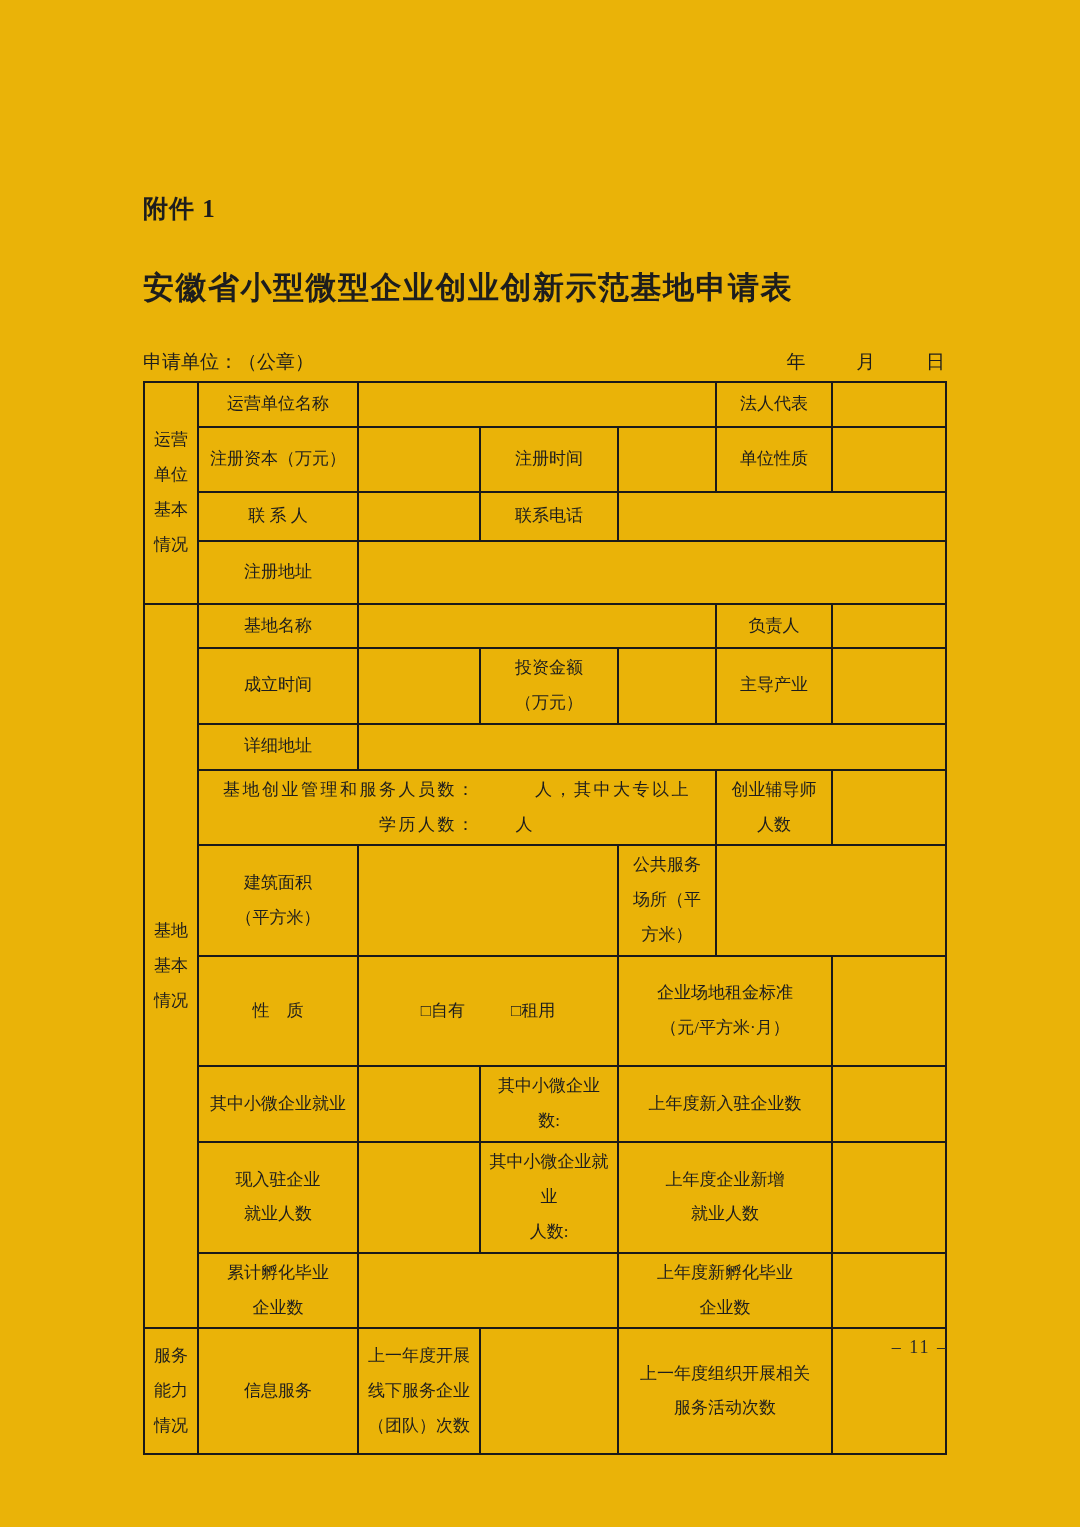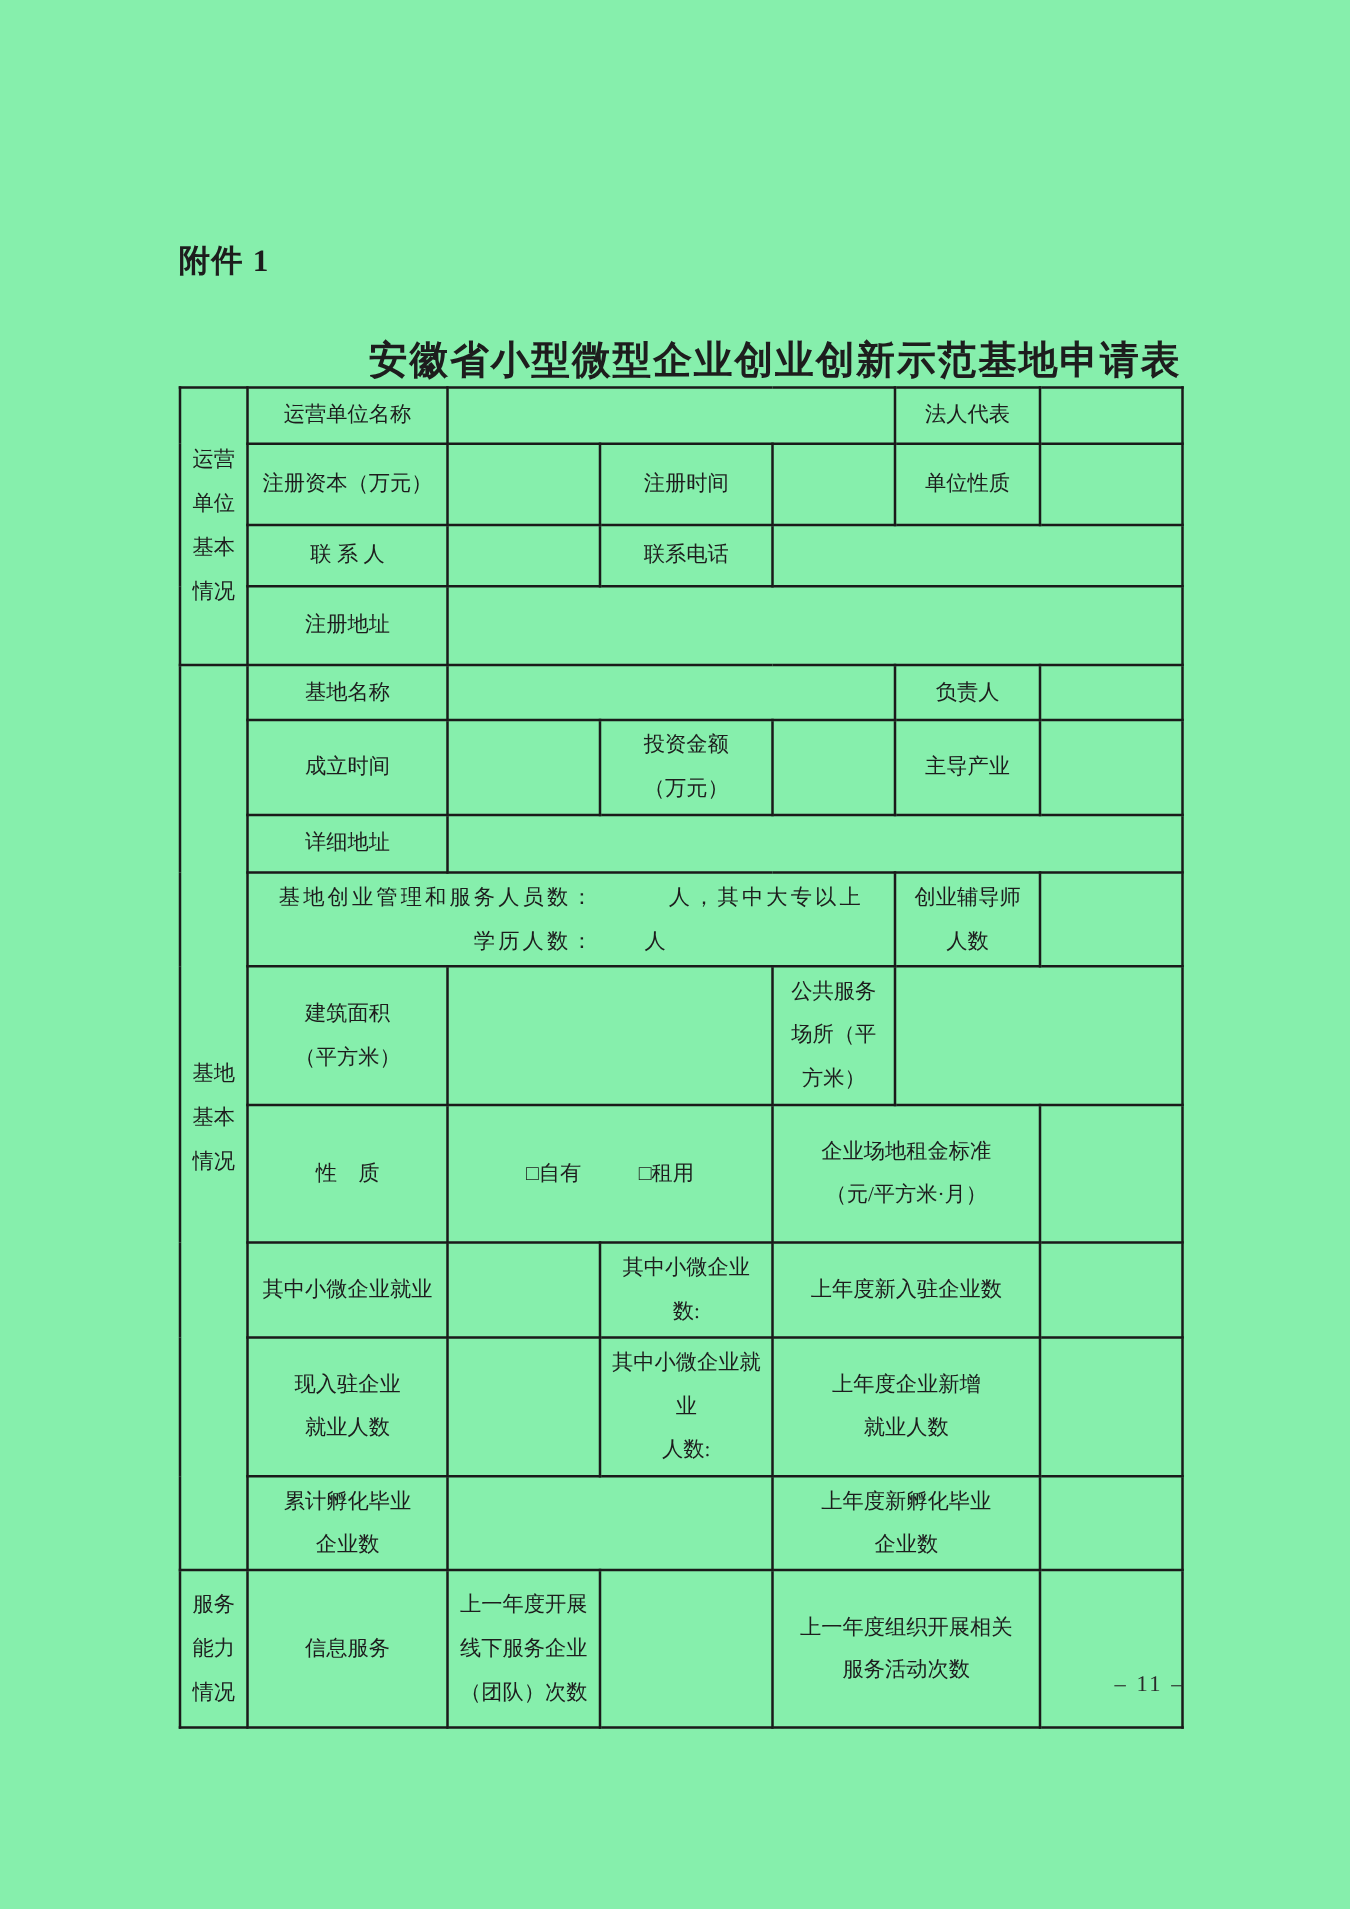--- a/index.html
+++ b/index.html
@@ -1,35 +1,35 @@
 <!DOCTYPE html>
 <html><head>
 <meta charset="utf-8">
 <style>
   html,body { margin:0; padding:0; background:#e8e8e8; }
   .page {
     position:relative;
     width:1080px; height:1527px;
     margin:0 auto;
-    background:#86efac;
+    background:#eab308;
     font-family:"Liberation Serif","DejaVu Serif",serif;
     color:#1d1d1d;
     overflow:hidden;
   }
   .content { position:absolute; left:143px; top:0; width:802px; }
 
   .attachment {
     margin-top:192px;
     font-size:25px;
     font-weight:bold;
     letter-spacing:1px;
   }
   .title {
     margin:42px 0 0 0;
-    text-align:right;
+    text-align:left;
     font-size:31px;
     font-weight:bold;
     letter-spacing:1.5px;
     white-space:nowrap;
   }
   .applicant-line {
     margin-top:40px;
     margin-bottom:6px;
     display:flex;
     justify-content:space-between;
@@ -97,20 +97,28 @@
 </head>
 <body>
 
 <div class="page">
   <div class="content">
 
     <div class="attachment">附件 1</div>
 
     <h1 class="title">安徽省小型微型企业创业创新示范基地申请表</h1>
 
+    <div class="applicant-line">
+      <span>申请单位：（公章）</span>
+      <span class="date-labels">
+        <span>年</span>
+        <span>月</span>
+        <span>日</span>
+      </span>
+    </div>
 
     <table class="form">
       <colgroup>
         <col style="width:54px">
           <col style="width:160px">
           <col style="width:122px">
         <col style="width:138px">
           <col style="width:98px">
           <col style="width:116px">
         <col style="width:114px">

